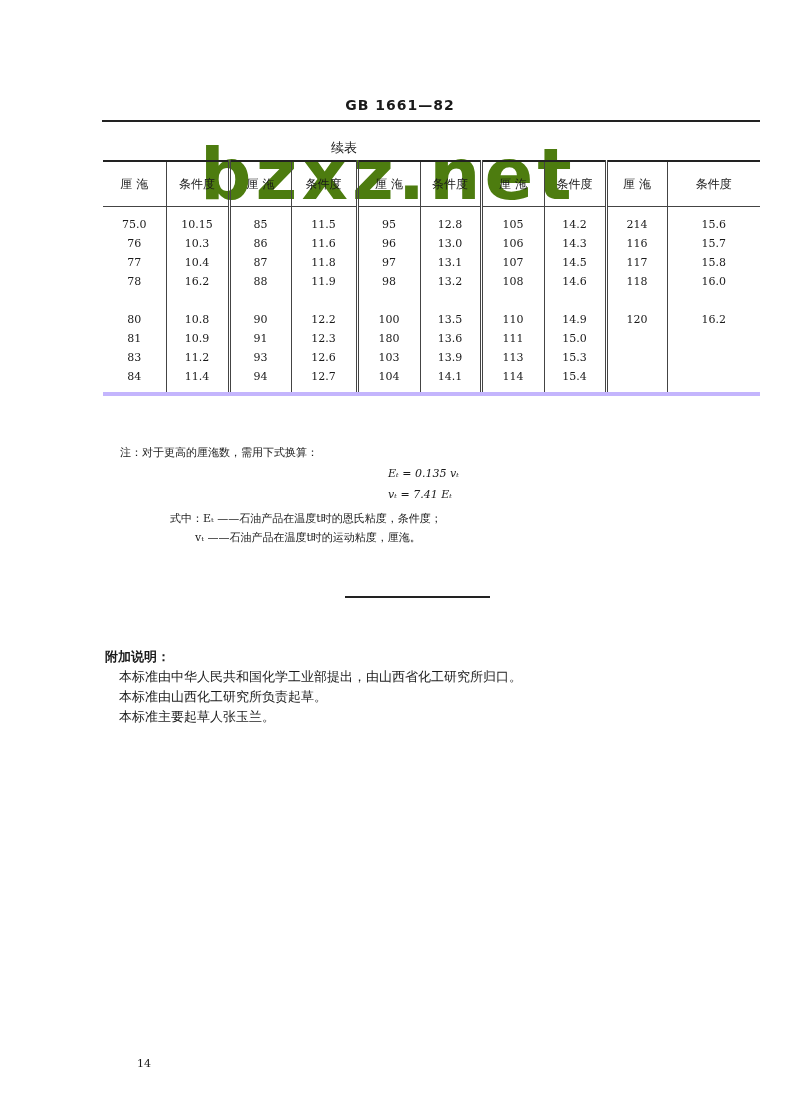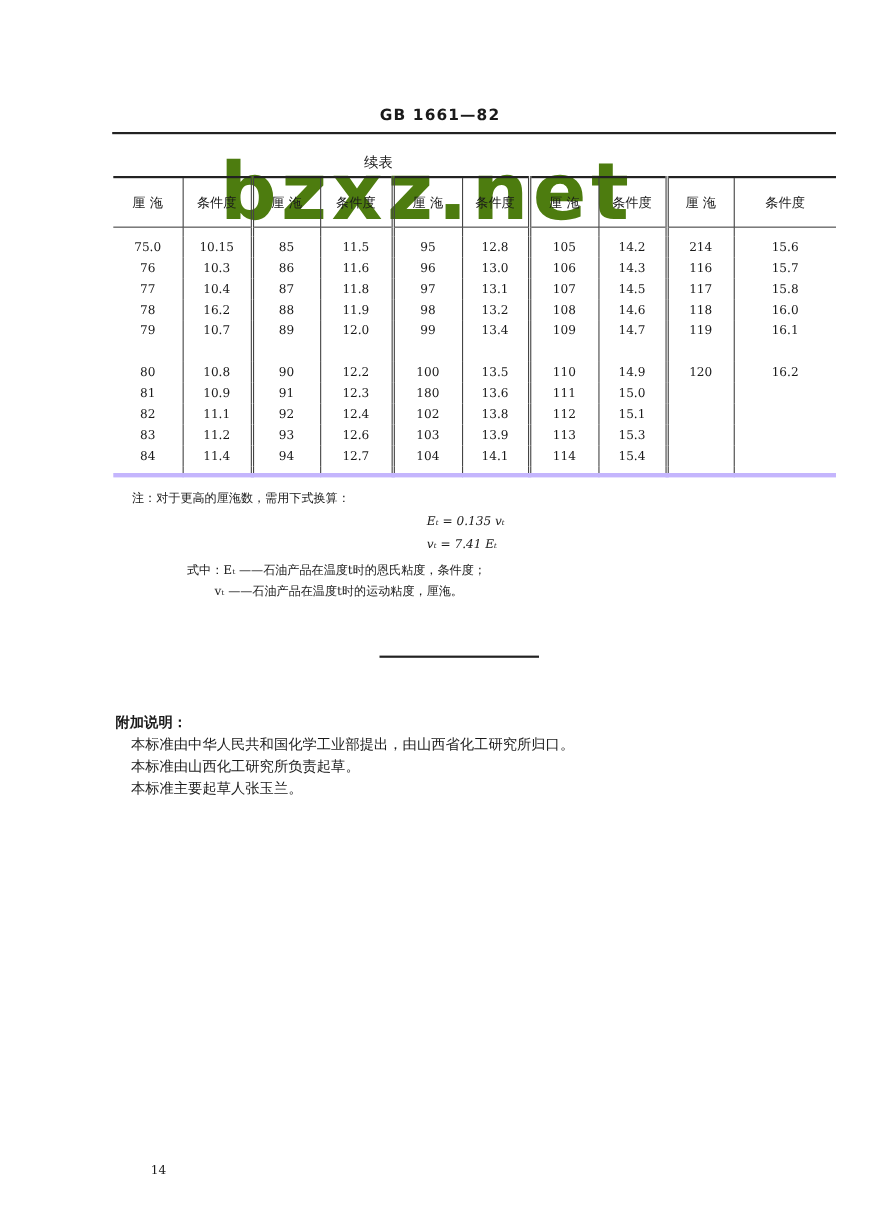--- a/index.html
+++ b/index.html
@@ -134,32 +134,20 @@
         <td class="sep-double">16.2</td>
         <td class="sep-single">88</td>
         <td class="sep-double">11.9</td>
         <td class="sep-single">98</td>
         <td class="sep-double">13.2</td>
         <td class="sep-single">108</td>
         <td class="sep-double">14.6</td>
         <td class="sep-single">118</td>
         <td>16.0</td>
       </tr>
-      <tr>
-        <td class="sep-single">79</td>
-        <td class="sep-double">10.7</td>
-        <td class="sep-single">89</td>
-        <td class="sep-double">12.0</td>
-        <td class="sep-single">99</td>
-        <td class="sep-double">13.4</td>
-        <td class="sep-single">109</td>
-        <td class="sep-double">14.7</td>
-        <td class="sep-single">119</td>
-        <td>16.1</td>
-      </tr>
       <tr class="spacer">
         <td class="sep-single"></td>
         <td class="sep-double"></td>
         <td class="sep-single"></td>
         <td class="sep-double"></td>
         <td class="sep-single"></td>
         <td class="sep-double"></td>
         <td class="sep-single"></td>
         <td class="sep-double"></td>
         <td class="sep-single"></td>
@@ -183,32 +171,20 @@
         <td class="sep-single">91</td>
         <td class="sep-double">12.3</td>
         <td class="sep-single">180</td>
         <td class="sep-double">13.6</td>
         <td class="sep-single">111</td>
         <td class="sep-double">15.0</td>
         <td class="sep-single"></td>
         <td></td>
       </tr>
       <tr>
-        <td class="sep-single">82</td>
-        <td class="sep-double">11.1</td>
-        <td class="sep-single">92</td>
-        <td class="sep-double">12.4</td>
-        <td class="sep-single">102</td>
-        <td class="sep-double">13.8</td>
-        <td class="sep-single">112</td>
-        <td class="sep-double">15.1</td>
-        <td class="sep-single"></td>
-        <td></td>
-      </tr>
-      <tr>
         <td class="sep-single">83</td>
         <td class="sep-double">11.2</td>
         <td class="sep-single">93</td>
         <td class="sep-double">12.6</td>
         <td class="sep-single">103</td>
         <td class="sep-double">13.9</td>
         <td class="sep-single">113</td>
         <td class="sep-double">15.3</td>
         <td class="sep-single"></td>
         <td></td>

